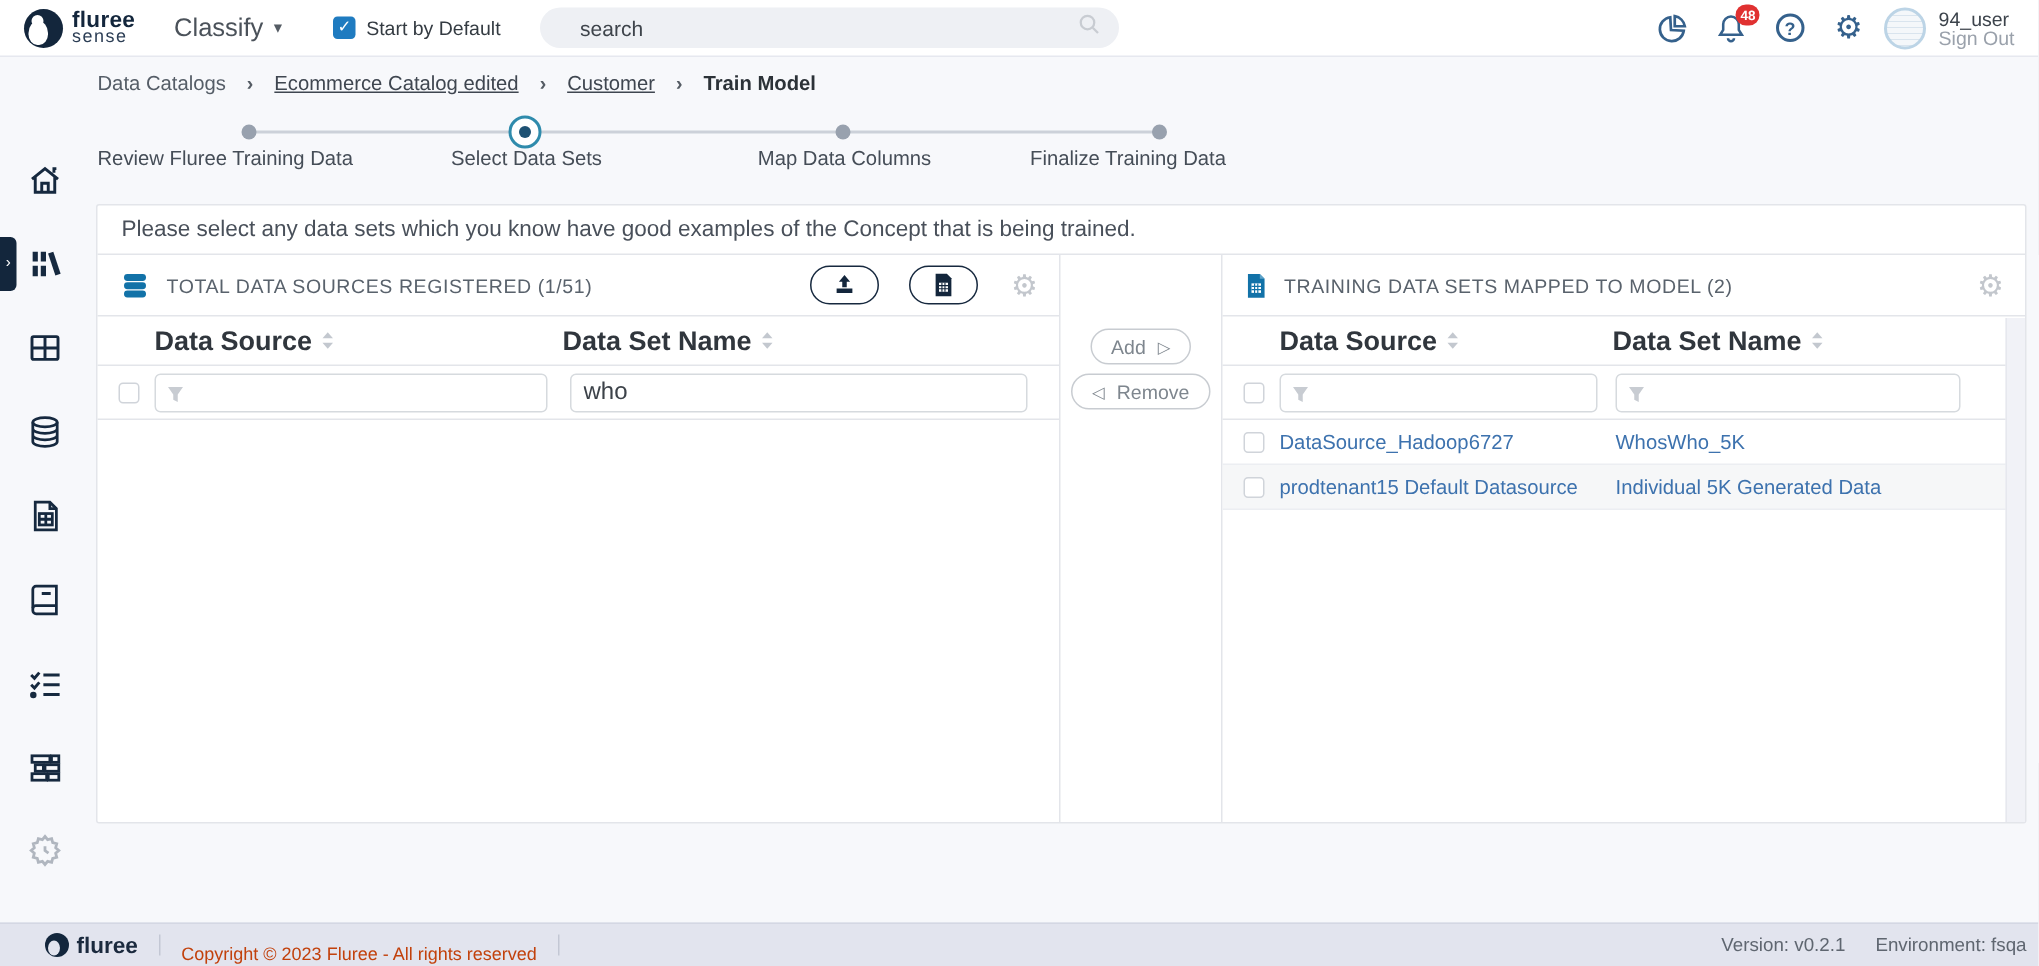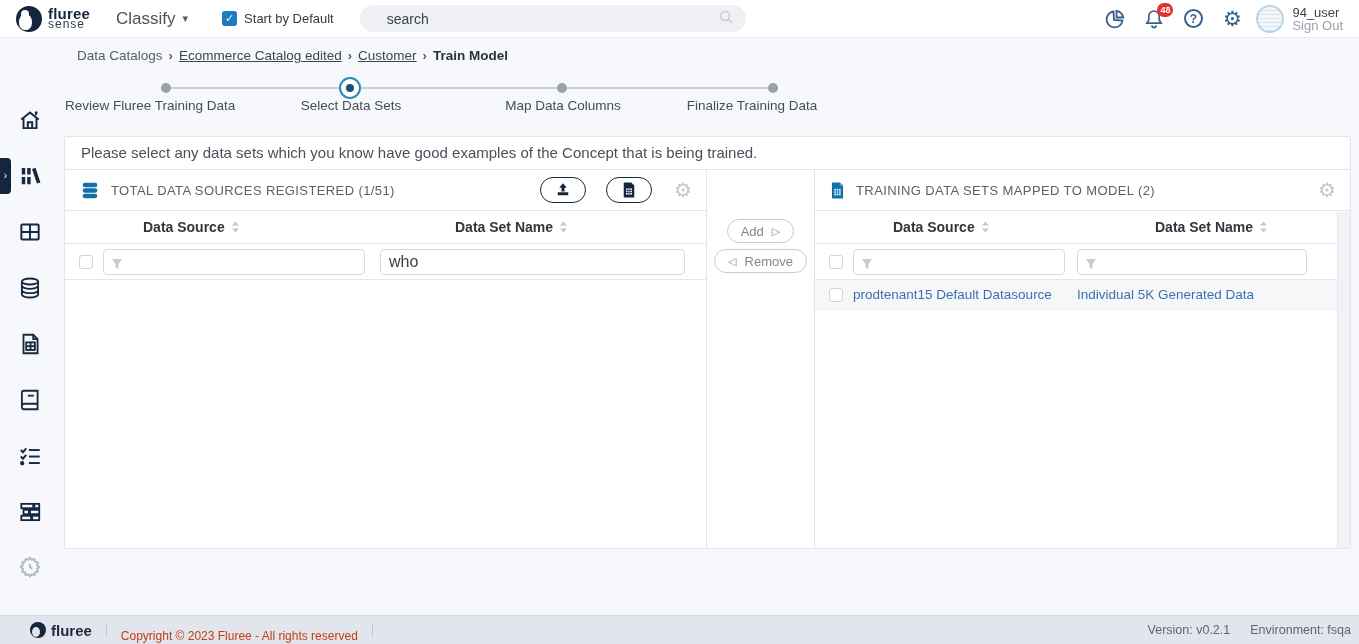--- a/index.html
+++ b/index.html
@@ -50,21 +50,21 @@
   
   .sidebar { position:absolute; left:0; top:38px; bottom:29px; width:60px; }
   .side-item { position:absolute; left:0; width:60px; height:36px; display:flex; align-items:center;
                justify-content:center; cursor:pointer; }
   .side-item svg { stroke:#16293f; }
   .active-tab { position:absolute; left:0; top:0; width:11px; height:36px; background:#13263c;
                 border-radius:0 4px 4px 0; color:#fff; font-size:10px; line-height:36px;
                 text-align:center; }
 
   
-  .breadcrumb { position:absolute; left:77px; top:48px; display:flex; align-items:center; gap:6px;
+  .breadcrumb { position:absolute; left:65px; top:48px; display:flex; align-items:center; gap:14px;
                 font-size:13.5px; color:#555d67; }
   .crumb-link { text-decoration:underline; color:#3f4650; cursor:pointer; }
   .crumb-current { font-weight:bold; color:#2c3238; }
   .crumb-sep { font-size:13px; color:#555c64; font-weight:bold; }
 
   
   .stepper { position:absolute; left:0; top:80px; width:100%; height:36px; }
   .step-line { position:absolute; left:166px; top:7px; width:607px; height:2px; background:#ccd1d9; }
   .dot { position:absolute; top:3px; width:10px; height:10px; border-radius:50%; background:#98a1ae; }
   .dot-active-ring { position:absolute; top:-3px; width:22px; height:22px; border-radius:50%;
@@ -86,21 +86,21 @@
 
   .panel-head { height:41px; border-bottom:1px solid #e3e5ea; display:flex; align-items:center;
                 padding:0 14px; gap:10px; }
   .panel-title { font-size:13px; color:#59626c; letter-spacing:.4px; flex:1; }
   .oval-btn { width:46px; height:26px; border:1.5px solid #17293f; border-radius:13px; background:#fff;
               display:flex; align-items:center; justify-content:center; cursor:pointer; margin-left:10px; }
   .gear-muted { font-size:20px; color:#c3c7cd; margin-left:12px; cursor:pointer; }
 
   .thead { height:33px; border-bottom:1px solid #e3e5ea; display:flex; align-items:center; padding-left:14px; }
   .chk-spacer { width:24px; }
-  .th { display:flex; align-items:center; gap:6px; font-size:14px; font-weight:bold; color:#30363d; cursor:pointer;margin-left:40px; }
+  .th { display:flex; align-items:center; gap:6px; font-size:18px; font-weight:bold; color:#30363d; cursor:pointer; }
   .pl .th1 { width:272px; } .pl .th2 { flex:1; }
   .pr .th1 { width:222px; } .pr .th2 { flex:1; }
 
   .filter-row { height:36px; border-bottom:1px solid #e3e5ea; display:flex; align-items:center; padding:0 14px; }
   .chk { width:14px; height:14px; border:1px solid #d0d4da; border-radius:3px; background:#fff;
          flex:0 0 auto; cursor:pointer; }
   .f-input { position:relative; height:26px; }
   .f-input input { width:100%; height:26px; border:1px solid #d6dade; border-radius:4px; outline:none;
                    font-size:16px; color:#3c4249; padding:0 8px; font-family:"Liberation Sans",sans-serif; }
   .f-input.with-funnel input { padding-left:26px; }
@@ -416,20 +416,25 @@
           <span class="f-input fi2 with-funnel">
             <span class="funnel">
               <svg width="12" height="12" viewBox="0 0 12 12">
                   <path d="M1 1 H11 L7.5 6 V11 L4.5 9.5 V6 Z" fill="#c8ccd2"></path>
                 </svg>
             </span>
             <input type="text" value="" style="">
           </span>
         </div>
         <div class="tbody">
+          <div class="trow">
+            <span class="chk"></span>
+            <span class="cell-link c1">DataSource_Hadoop6727</span>
+            <span class="cell-link c2">WhosWho_5K</span>
+          </div>
           <div class="trow alt">
             <span class="chk"></span>
             <span class="cell-link c1">prodtenant15 Default Datasource</span>
             <span class="cell-link c2">Individual 5K Generated Data</span>
           </div>
         </div>
         <div class="scroll-track"></div>
       </div>
     </div>
   </div>

